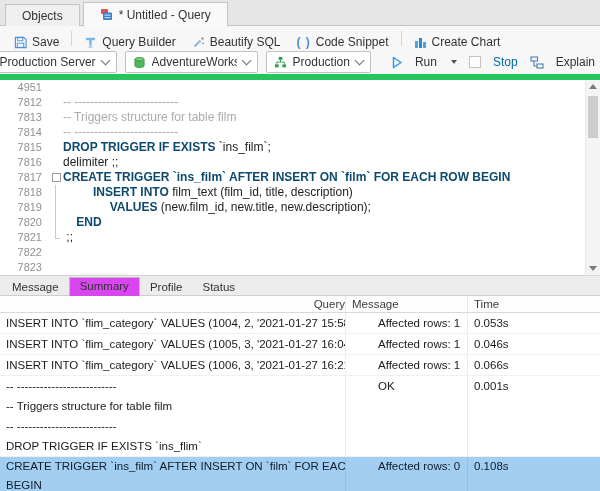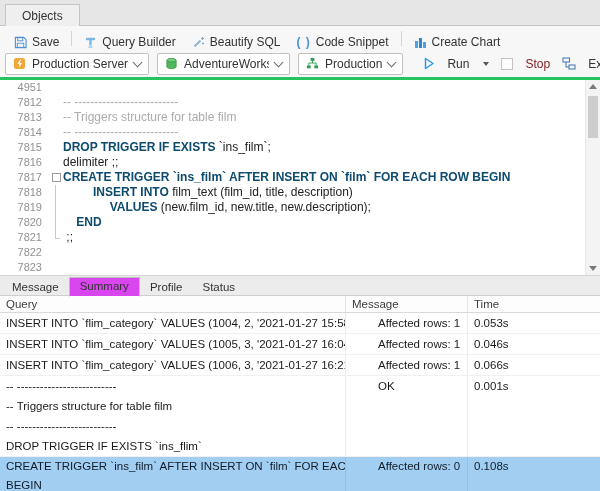--- a/index.html
+++ b/index.html
@@ -14,32 +14,32 @@
   .doc-tab.active{background:#f9f9f9;height:23px;border-bottom:1px solid #f9f9f9;margin-bottom:-1px;}
 
   
   .toolbar1{height:24px;background:#f7f7f7;display:flex;align-items:center;padding:0 6px;}
   .tbtn{display:flex;align-items:flex-end;gap:5px;padding:0 8px;height:22px;cursor:default;}
   .vsep{width:1px;height:15px;background:#d4d4d4;margin:0 4px;}
   .glyph-parens{color:#4a90d9;font-weight:bold;font-size:12px;letter-spacing:1px;}
 
   
   .toolbar2{height:30px;background:#f7f7f7;display:flex;align-items:center;padding:0 5px;
-            border-bottom:3px solid #22c55e;box-sizing:border-box;}
+            border-bottom:6px solid #22c55e;box-sizing:border-box;justify-content:flex-end;}
   .combo{display:flex;align-items:center;height:22px;background:#fff;border:1px solid #c2c2c2;
          border-radius:2px;padding:0 7px;gap:6px;box-sizing:border-box;margin-right:8px;}
   .combo .lbl{white-space:nowrap;overflow:hidden;}
   .chev{width:6px;height:6px;border-right:1.4px solid #707070;border-bottom:1.4px solid #707070;
         transform:rotate(45deg);margin-left:auto;margin-top:-3px;flex:none;}
   .c1{width:155px;} .c2{width:133px;} .c3{width:127px;}
   .run-group{display:flex;align-items:center;margin-left:12px;gap:12px;}
   .caret-down{width:0;height:0;border-left:3.5px solid transparent;border-right:3.5px solid transparent;
               border-top:4px solid #555;margin-left:2px;}
   .stop-box{width:10px;height:10px;border:1px solid #c3c3c3;background:#fcfcfc;}
-  .disabled-text{color:#7f1d1d;}
+  .disabled-text{color:#0369a1;}
   .grp-gap{width:12px;}
 
   
   .editor{height:196px;background:#fff;position:relative;overflow:hidden;border-bottom:1px solid #d5d5d5;box-sizing:border-box;}
   .eline{display:flex;height:15px;line-height:15px;}
   .lnum{width:42px;text-align:right;padding-right:8px;color:#919191;flex:none;font-size:11px;}
   .fold{width:13px;flex:none;position:relative;}
   .fold.box::before{content:"";position:absolute;left:2px;top:3px;width:7px;height:7px;border:1px solid #9a9a9a;background:#fff;}
   .fold.line::before{content:"";position:absolute;left:5px;top:0;bottom:0;border-left:1px solid #c9c9c9;}
   .fold.end::before{content:"";position:absolute;left:5px;top:0;height:8px;border-left:1px solid #c9c9c9;}
@@ -58,21 +58,21 @@
   
   .res-tabbar{height:20px;background:#ececec;display:flex;align-items:flex-end;padding-left:2px;position:relative;}
   .res-tabbar::after{content:"";position:absolute;left:0;right:0;bottom:0;height:1px;background:#cfcfcf;}
   .res-tab{position:relative;z-index:1;height:17px;line-height:17px;padding:0 10px;font-size:11.5px;color:#333;}
   .res-tab.active{background:#d946ef;border:1px solid #bdbdbd;border-bottom:1px solid #fff;height:18px;margin-bottom:-1px;}
 
   
   .grid{background:#fff;height:195px;overflow:hidden;font-size:11.5px;}
   .grid-header{display:flex;height:16px;line-height:16px;border-bottom:1px solid #d9d9d9;color:#3c3c3c;background:#fdfdfd;}
   .gh{padding-left:6px;box-sizing:border-box;border-right:1px solid #e6e6e6;}
-  .gh.q{width:346px;} .gh.m{width:122px;} .gh.t{flex:1;border-right:none;}
+  .gh.q{width:346px;text-align:right;} .gh.m{width:122px;} .gh.t{flex:1;border-right:none;}
   .grid-row{display:flex;border-bottom:1px solid #f0f0f0;}
   .cell{padding-left:6px;box-sizing:border-box;border-right:1px solid #ececec;color:#1a1a1a;}
   .cell.q{width:346px;} .cell.m{width:122px;padding-left:32px;} .cell.t{flex:1;border-right:none;}
   .cell.m,.cell.t{line-height:20px;}
   .qline{line-height:20px;height:20px;white-space:nowrap;overflow:hidden;}
   .grid-row.selected{background:#a2cff1;border-bottom:none;}
   .grid-row.selected .cell{border-right-color:#8ec1e9;color:#101c2b;}
   .grid-row.selected .qline{line-height:19px;height:19px;}
   .grid-row.selected .cell.m,.grid-row.selected .cell.t{line-height:19px;}
 
@@ -80,20 +80,29 @@
 </style>
 </head>
 <body>
 
 <div class="window">
 
   <div class="doc-tabbar">
     <div class="doc-tab">
       <span>Objects</span>
     </div>
+    <div class="doc-tab active">
+      <svg width="13" height="13" viewBox="0 0 13 13">
+        <rect x="1" y="1" width="7" height="5" rx="1" fill="#d9534f"></rect>
+        <rect x="3" y="4.5" width="9" height="7.5" rx="1" fill="#3a7fd0"></rect>
+        <rect x="4.5" y="6.5" width="6" height="1.2" fill="#bcd8f2"></rect>
+        <rect x="4.5" y="9" width="6" height="1.2" fill="#bcd8f2"></rect>
+      </svg>
+      <span>* Untitled - Query</span>
+    </div>
   </div>
 
   <div class="toolbar1">
     <div class="tbtn">
       <svg width="13" height="13" viewBox="0 0 14 14">
         <path d="M1.5 1.5 h9 l2.5 2.5 v8.5 h-11.5 z" fill="none" stroke="#4a90d9" stroke-width="1.2"></path>
         <rect x="4" y="1.8" width="5.5" height="3.4" fill="none" stroke="#4a90d9" stroke-width="1"></rect>
         <rect x="3.5" y="7.8" width="7" height="4.4" fill="none" stroke="#4a90d9" stroke-width="1"></rect>
       </svg>
       <span>Save</span>

